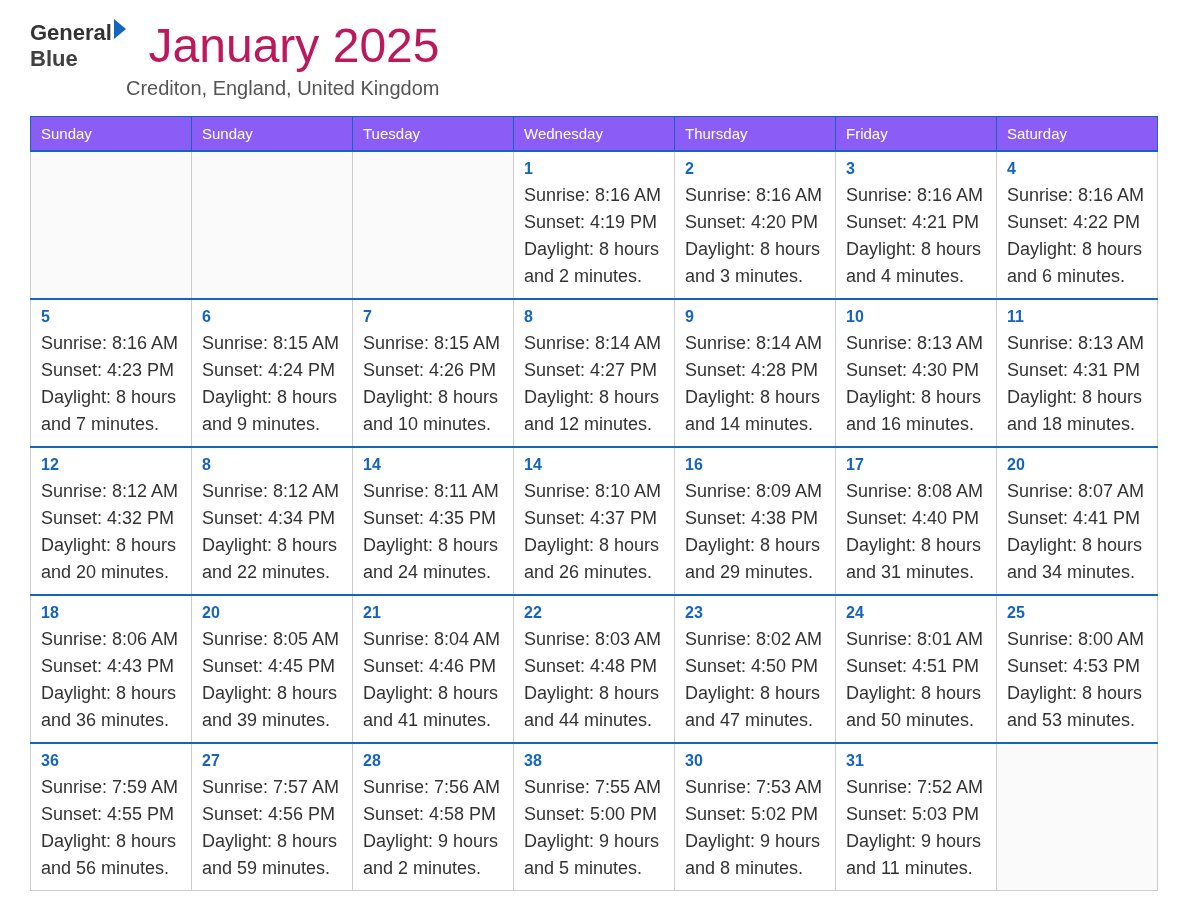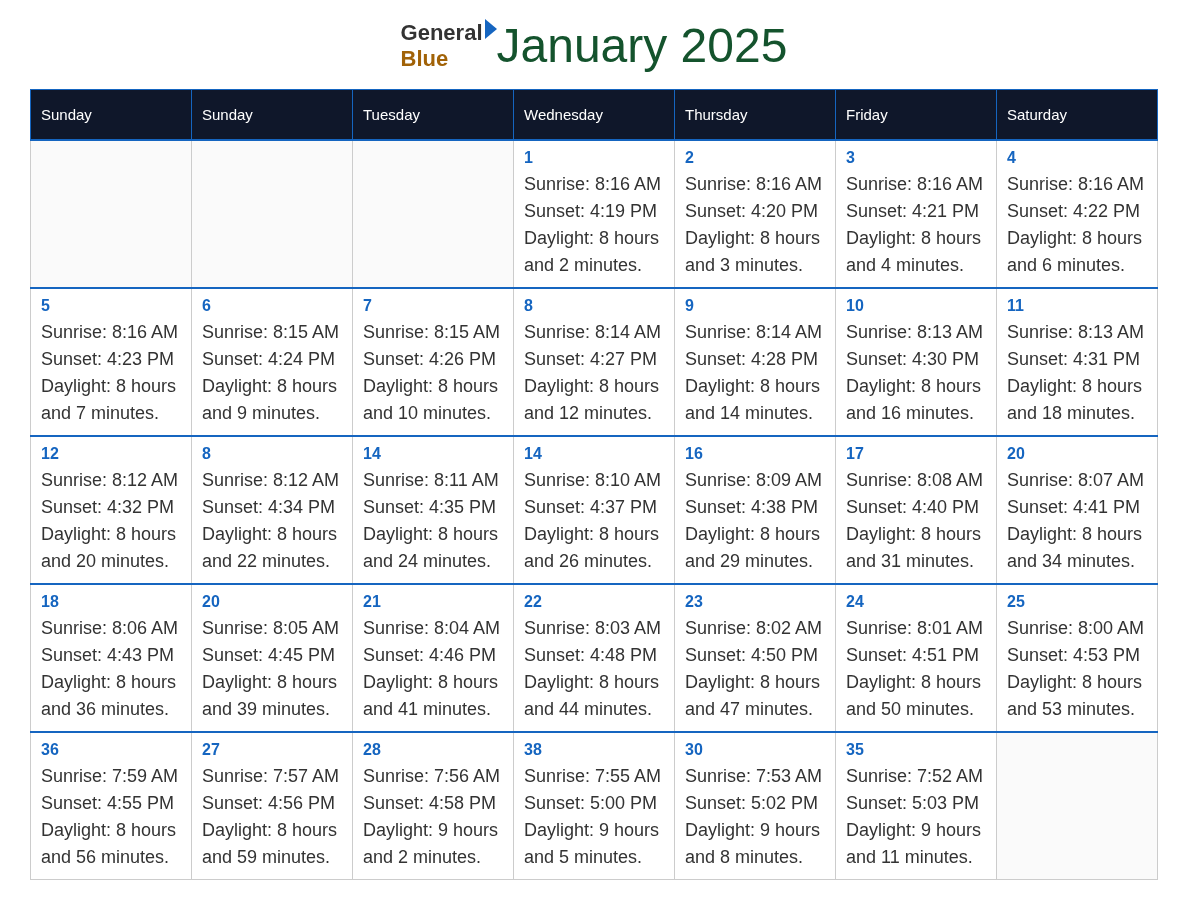--- a/index.html
+++ b/index.html
@@ -6,33 +6,33 @@
     body {
       font-family: Arial, Helvetica, sans-serif;
       background: #fff;
       color: #333;
       width: 1188px;
       min-height: 918px;
       padding: 20px 30px;
     }
     .header {
       display: flex;
-      justify-content: center;
+      justify-content: flex-start;
       align-items: flex-start;
       margin-bottom: 16px;
     }
     .logo-text-general {
       font-size: 22px;
       font-weight: bold;
       color: #333;
     }
     .logo-text-blue {
       font-size: 22px;
       font-weight: bold;
-      color: #a16207;
+      color: #404040;
     }
     .logo-arrow {
       width: 0;
       height: 0;
       border-left: 12px solid #1565c0;
       border-top: 10px solid transparent;
       border-bottom: 10px solid transparent;
       margin-left: 2px;
       margin-top: -8px;
     }
@@ -43,37 +43,37 @@
     .logo-row {
       display: flex;
       align-items: center;
     }
     .title-section {
       text-align: right;
     }
     .month-title {
       font-size: 48px;
       font-weight: normal;
-      color: #14532d;
+      color: #be185d;
       line-height: 1.1;
     }
     .location {
       font-size: 20px;
       color: #555;
       margin-top: 4px;
     }
     .calendar {
       width: 100%;
       border-collapse: collapse;
       border: 1px solid #aaa;
     }
     .calendar th {
-      background-color: #0f172a;
+      background-color: #8b5cf6;
       color: #fff;
-      padding: 16px 10px;
+      padding: 8px 10px;
       text-align: left;
       font-size: 15px;
       font-weight: normal;
       border: 1px solid #1565c0;
     }
     .calendar td {
       vertical-align: top;
       padding: 8px 10px;
       border: 1px solid #ccc;
       width: calc(100% / 7);
@@ -106,20 +106,21 @@
 <div class="header">
   <div class="logo-wrapper">
     <div class="logo-row">
       <span class="logo-text-general">General</span>
       <div class="logo-arrow"></div>
     </div>
     <span class="logo-text-blue">Blue</span>
   </div>
   <div class="title-section">
     <div class="month-title">January 2025</div>
+    <div class="location">Crediton, England, United Kingdom</div>
   </div>
 </div>
 
 <table class="calendar">
   <thead>
     <tr>
     <th>Sunday</th>
         <th>Sunday</th>
         <th>Tuesday</th>
         <th>Wednesday</th>
@@ -255,19 +256,19 @@
         </td>
         <td>
           <span class="day-number">38</span>
           <div class="day-info">Sunrise: 7:55 AM<br>Sunset: 5:00 PM<br>Daylight: 9 hours<br>and 5 minutes.</div>
         </td>
         <td>
           <span class="day-number">30</span>
           <div class="day-info">Sunrise: 7:53 AM<br>Sunset: 5:02 PM<br>Daylight: 9 hours<br>and 8 minutes.</div>
         </td>
         <td>
-          <span class="day-number">35</span>
+          <span class="day-number">31</span>
           <div class="day-info">Sunrise: 7:52 AM<br>Sunset: 5:03 PM<br>Daylight: 9 hours<br>and 11 minutes.</div>
         </td>
         <td class="empty-cell"></td>
       </tr>
     </tbody>
 </table>
 
 </body></html>

